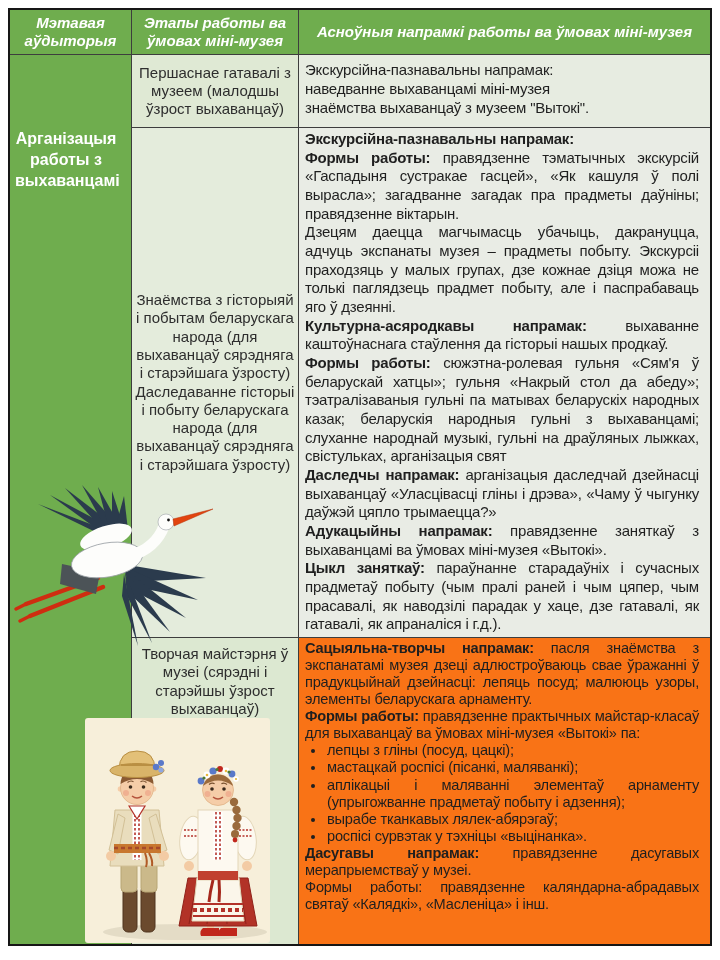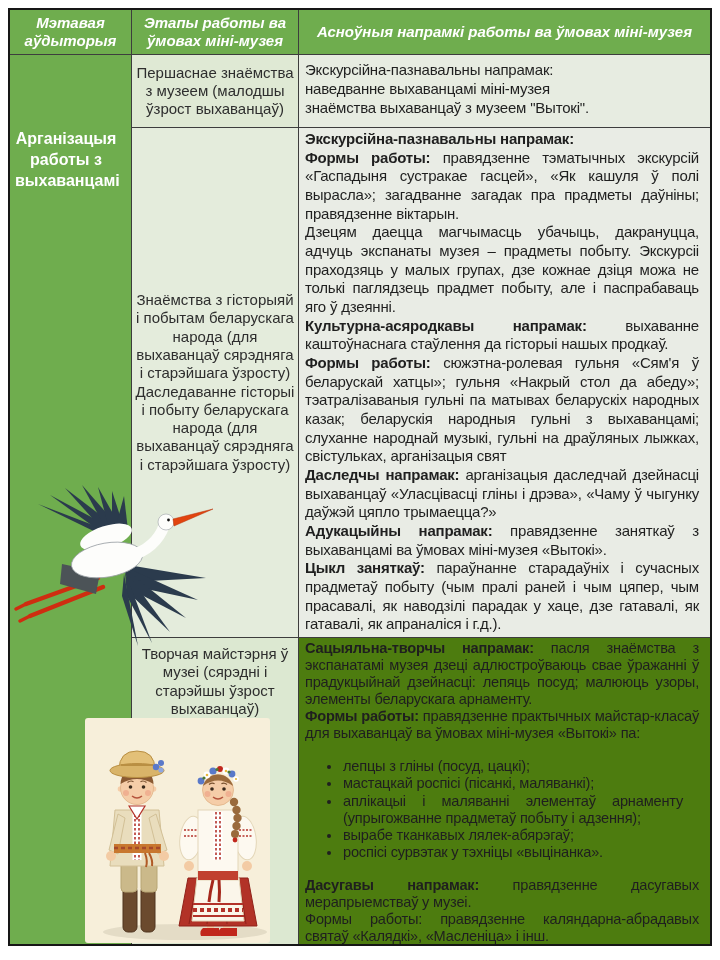--- a/index.html
+++ b/index.html
@@ -31,29 +31,29 @@
   .stage{ color:#2e2e2e; font-size:15px; line-height:1.22;
           display:flex; flex-direction:column; justify-content:center;
           padding:4px 3px; }
   .stage .para{ text-align:center; margin:0; }
   .stage-top{ justify-content:flex-start; padding-top:7px; }
   .bg-a{ background:#dfe9d4; }
   .bg-b{ background:#e7ece1; }
   .bg-c{ background:#e4ecdc; }
   .bg-d{ background:#e9ece5; }
   .bg-e{ background:#dce8d1; }
-  .bg-f{ background:#4d7c0f; }
+  .bg-f{ background:#f97316; }
 
   .dir{ padding:2px 11px 2px 6px; font-size:15px; color:#1f1f1f; }
   .dir .para{ margin:0; text-align:justify; letter-spacing:-0.2px; }
   .dir-r1{ line-height:1.25; padding-top:6px; }
   .dir-r1 .para{ text-align:left; }
   .dir-r2{ line-height:1.245; }
   .dir-r3{ font-size:14.6px; line-height:1.17; }
-  .bullets{ margin:16px; padding-left:21px; }
+  .bullets{ margin:0; padding-left:21px; }
   .bullets li{ text-align:justify; letter-spacing:-0.2px; padding-left:1px; }
 
   .stork-wrap{ position:absolute; left:10px; top:478px; width:205px; height:185px; }
   .children-wrap{ position:absolute; left:85px; top:718px; width:185px; height:225px; }
   svg{ display:block; }
 </style>
 </head>
 <body>
 
 <div class="page">
@@ -67,21 +67,21 @@
     </div>
     <div class="cell hcell lastcol">
       <span>Асноўныя напрамкі работы ва ўмовах міні-музея</span>
     </div>
 
     <div class="cell audience">
       <span>Арганізацыя работы з выхаванцамі</span>
     </div>
 
     <div class="cell stage bg-a" style="grid-column:2;grid-row:2;">
-        <p class="para"><span>Першаснае знаёмства з музеем (малодшы ўзрост выхаванцаў)</span></p>
+        <p class="para"><span>Першаснае гатавалі з музеем (малодшы ўзрост выхаванцаў)</span></p>
       </div>
     <div class="cell dir dir-r1 bg-b lastcol" style="grid-column:3;grid-row:2;">
         <p class="para"><span>Экскурсійна-пазнавальны напрамак:</span></p>
         <p class="para"><span>наведванне выхаванцамі міні-музея</span></p>
         <p class="para"><span>знаёмства выхаванцаў з музеем "Вытокі".</span></p>
       </div>
 
     <div class="cell stage bg-c" style="grid-column:2;grid-row:3;">
         <p class="para"><span>Знаёмства з гісторыяй і побытам беларускага народа (для выхаванцаў сярэдняга і старэйшага ўзросту)</span></p>
         <p class="para"><span>Даследаванне гісторыі і побыту беларускага народа (для выхаванцаў сярэдняга і старэйшага ўзросту)</span></p>

